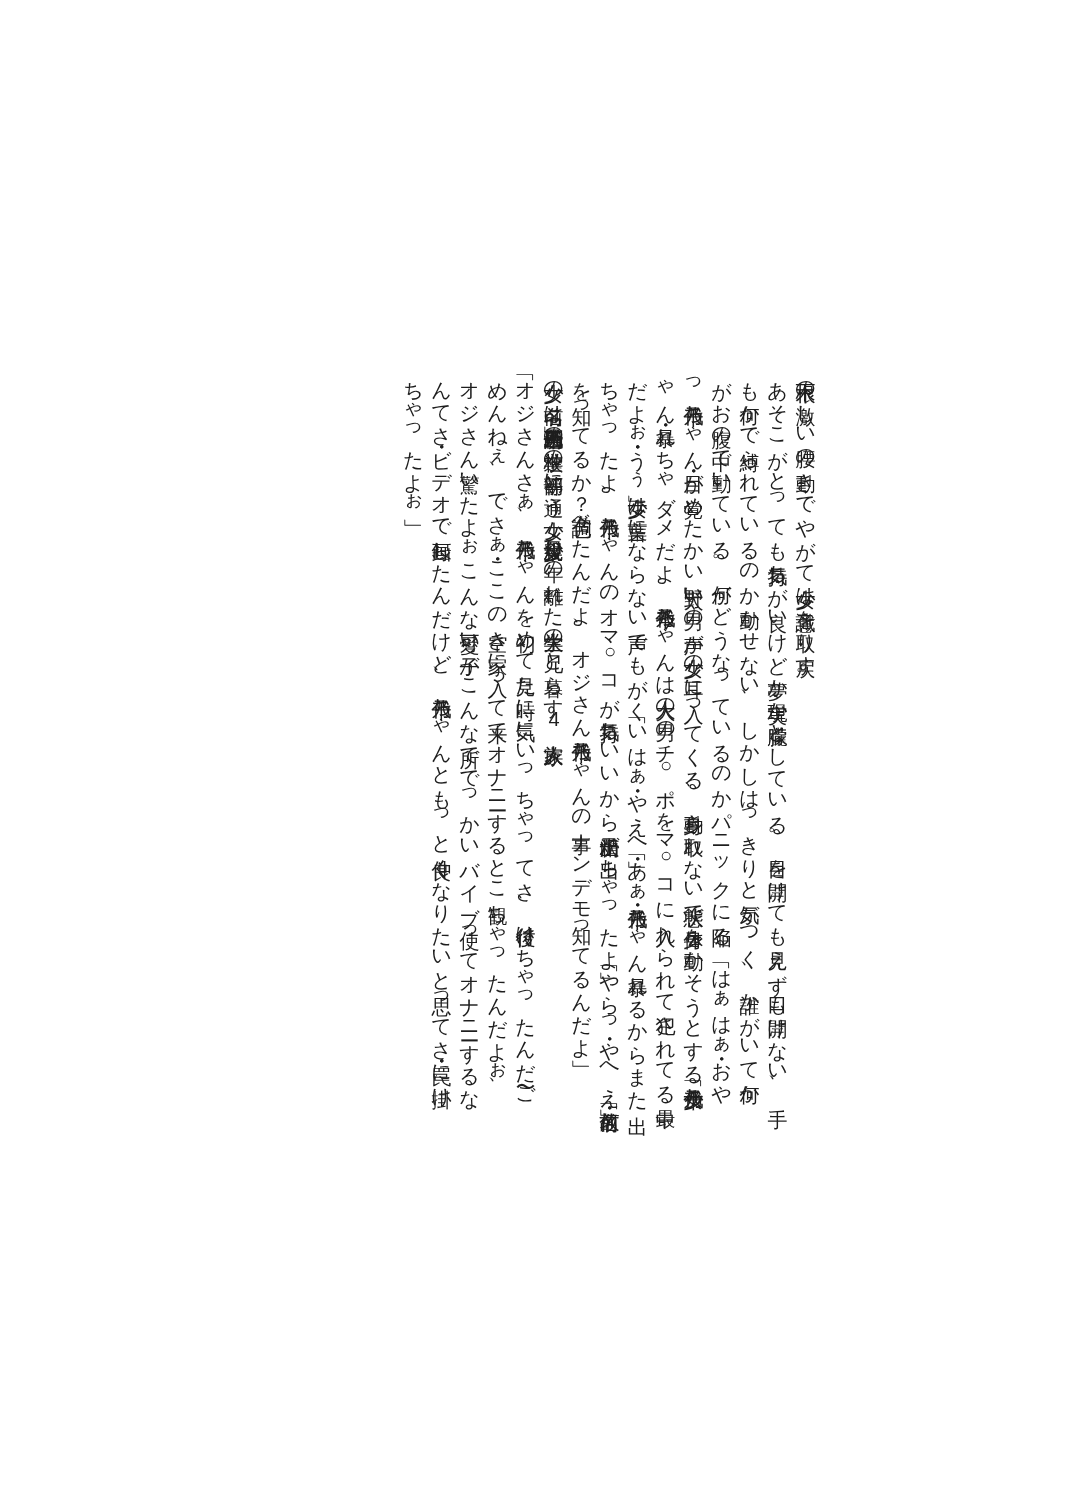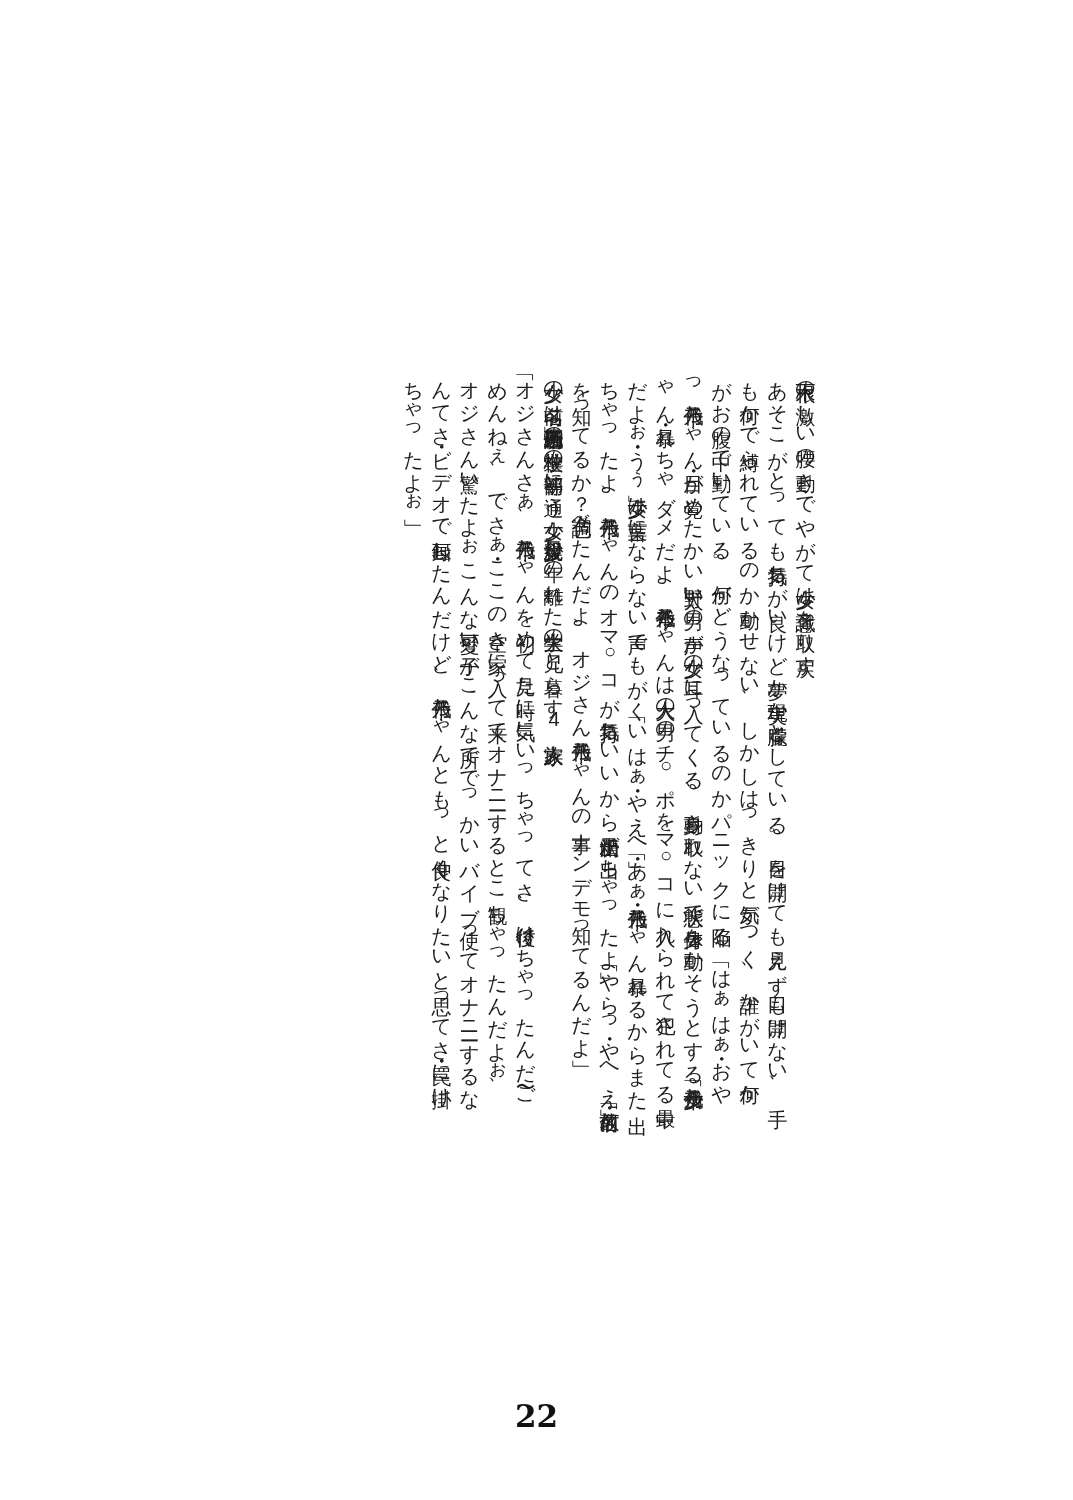--- a/index.html
+++ b/index.html
@@ -55,15 +55,14 @@
 
 <div class="page">
 
   <div class="vtext-block">
     <p>下根木の激しい腰の動きでやがて少女は意識を取り戻す。</p>
     <p>あそこがとっても気持ちが良いけど夢か現実か朦朧としている。目を開けても見えず口も開けない、手も何かで縛られているのか動かせない、しかしはっきりと気がつく、誰かがいて何かがお腹の中で動いている。何がどうなっているのかパニックに陥る。「はぁはぁ・・おやっ千代乃ちゃん・・目が覚めたかい」野太い男の声が少女の耳に入ってくる、身動き取れない状態で身体を動かそうとする少女「千代乃ちゃん・・暴れちゃダメだよ、今千代乃ちゃんは大人の男のチ○ポをマ○コに入れられて犯されてる最中だよぉ・・・うぅ」少女は言葉にならない声でもがく「いはぁ・・やえへ・・」「あぁ・・千代乃ちゃん暴れるからまた出ちゃったよ、千代乃ちゃんのオマ○コが気持ちいいから沢山精子が出ちゃったよ」「やらっ・・やへえ・・」「何故名前を知ってるか？色々調べたんだよ、オジさん千代乃ちゃんの事ナンデモ知ってるんだよ」</p>
     <p>少女の名前は「副島千代乃」近所の進学校の初等部に通う少女、父親・母親・少し年の離れた大学生の兄と暮らす4人家族</p>
     <p>「オジさんさぁ、千代乃ちゃんを初めて見た時に気にいっちゃってさ、後付けちゃったんだ〜ごめんねぇ、でさぁ・・ここの空き家に入って来てオナニーするとこ観ちゃったんだよぉ、オジさん驚いたよぉこんな可愛い子がこんな所ででっかいバイブ使ってオナニーするなんてさ・・ビデオで録画したんだけど、千代乃ちゃんともっと仲良くなりたいと思ってさ・・・罠に掛けちゃったよぉ」</p>
   </div>
 
-  <div class="page-number">22</div>
 
 </div>
 
 </body></html>

